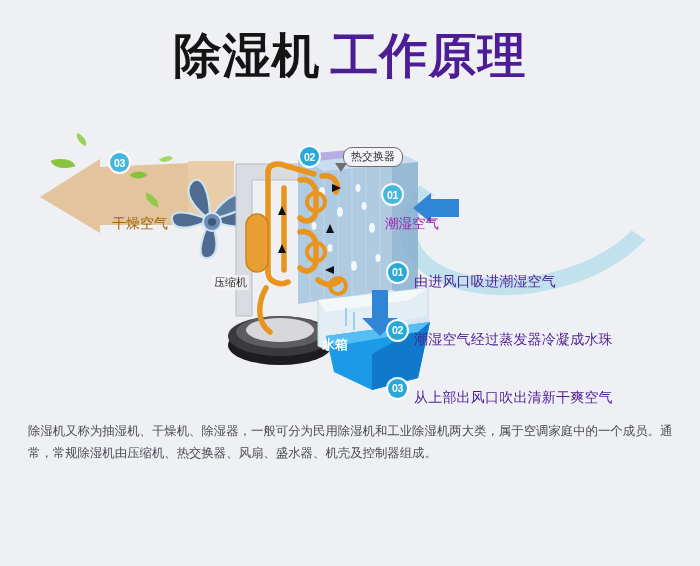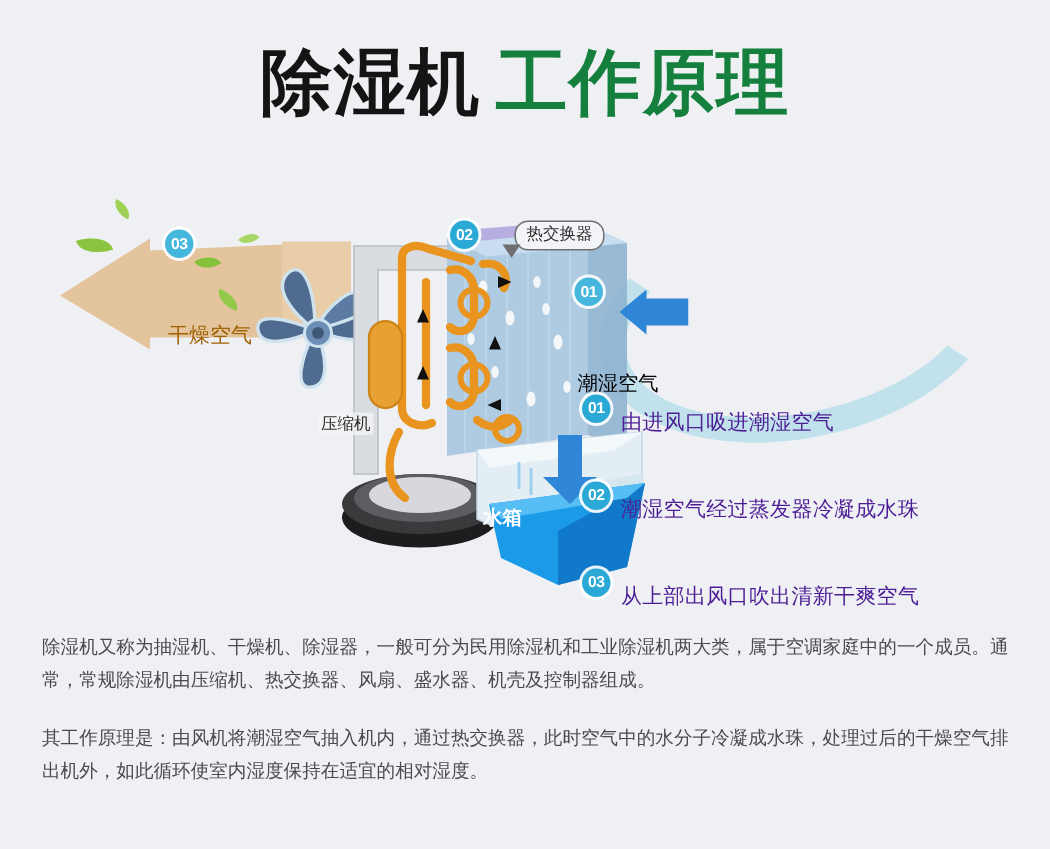--- a/index.html
+++ b/index.html
@@ -30,21 +30,21 @@
   .title {
     display: inline-block;
     font-size: 48px;
     font-weight: bold;
     letter-spacing: 1px;
     color: #1c1c1c;
     line-height: 1.15;
     white-space: nowrap;
   }
   .title .t-a { color: #141414; }
-  .title .t-b { color: #15803d; margin-left: 10px; }
+  .title .t-b { color: #4c1d95; margin-left: 10px; }
 
   
   .stage {
     position: absolute;
     left: 0; top: 115px;
     width: 700px;
     height: 285px;
   }
 
   
@@ -163,23 +163,22 @@
   }
 
   
   .lbl-dry {
     left: 112px; top: 100px;
     color: #a16207;
     font-size: 14px;
   }
   .lbl-humid {
     left: 385px; top: 100px;
-    color: #000000;
+    color: #a21caf;
     font-size: 13.5px;
-    margin-top: 32px;
   }
   .lbl-compressor {
     left: 212px; top: 160px;
     color: #2e2e2e;
     font-size: 11px;
     background: rgba(245,245,247,.75);
     padding: 0 2px;
     border-radius: 2px;
   }
   .lbl-tank {
@@ -380,16 +379,15 @@
       <div class="step-text">潮湿空气经过蒸发器冷凝成水珠</div>
     </div>
     <div class="step">
       <div class="badge">03</div>
       <div class="step-text">从上部出风口吹出清新干爽空气</div>
     </div>
   </div>
 
   <div class="copy">
     <p class="para1">除湿机又称为抽湿机、干燥机、除湿器，一般可分为民用除湿机和工业除湿机两大类，属于空调家庭中的一个成员。通常，常规除湿机由压缩机、热交换器、风扇、盛水器、机壳及控制器组成。</p>
-    <p class="para2">其工作原理是：由风机将潮湿空气抽入机内，通过热交换器，此时空气中的水分子冷凝成水珠，处理过后的干燥空气排出机外，如此循环使室内湿度保持在适宜的相对湿度。</p>
   </div>
 
 </div>
 
 </body></html>

